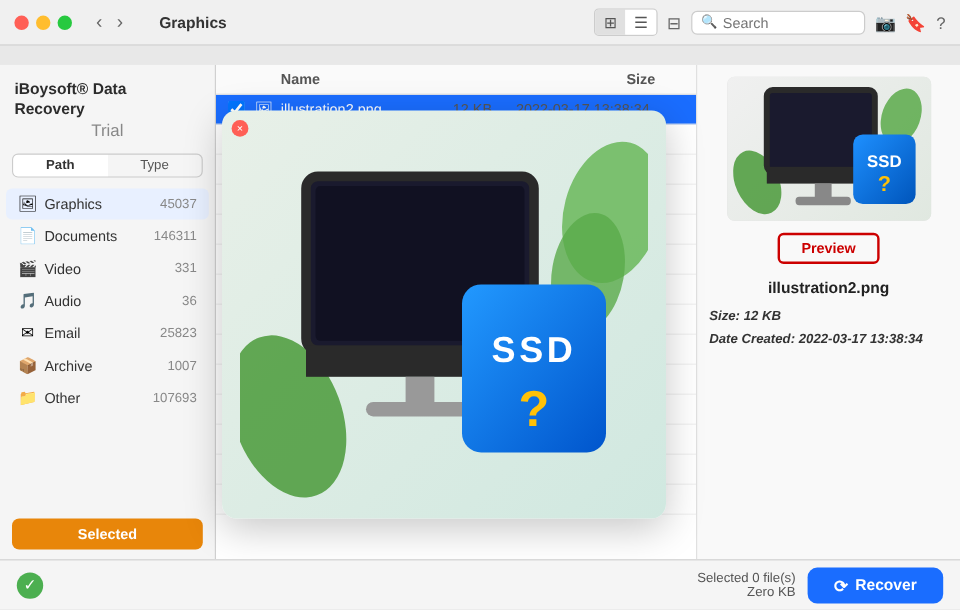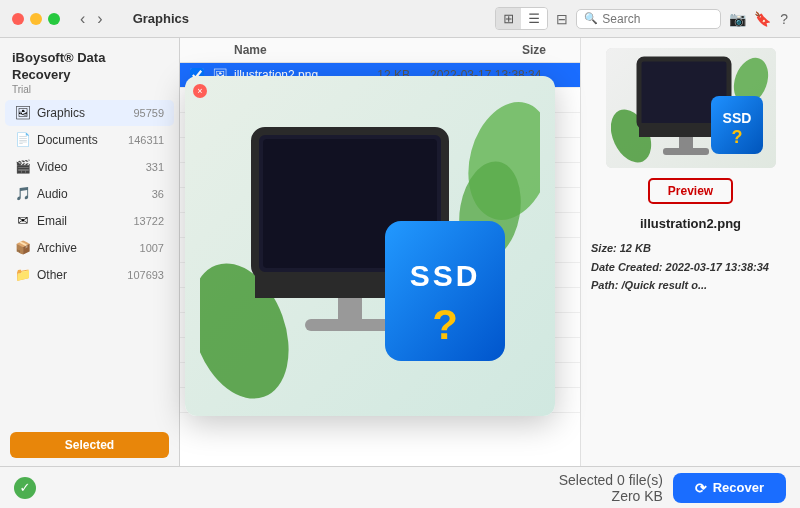--- a/index.html
+++ b/index.html
@@ -124,22 +124,23 @@
     .sidebar-header {
       padding: 12px 12px 4px;
     }
     .app-title {
       font-size: 13px;
       font-weight: 700;
       color: #2c2c2c;
       line-height: 1.3;
     }
     .app-subtitle {
-      font-size: 10px;
+      font-size: 14px;
       color: #888;
+      text-align: center;
     }
     .sidebar-tabs {
       display: flex;
       margin: 8px 10px;
       border: 1px solid #ccc;
       border-radius: 5px;
       overflow: hidden;
     }
     .sidebar-tab {
       flex: 1;
@@ -350,21 +351,21 @@
       font-size: 12px;
       font-weight: 700;
       color: #333;
     }
     .scan-detail-text {
       font-size: 11px;
       color: #777;
     }
     .bottom-spacer { flex: 1; }
     .selected-info {
-      font-size: 14px;
+      font-size: 11px;
       color: #555;
       text-align: right;
     }
     .recover-btn {
       background: #1a6dff;
       color: #fff;
       border: none;
       border-radius: 8px;
       padding: 7px 22px;
       font-size: 13px;
@@ -447,52 +448,56 @@
     <div class="search-box">
       <span style="color:#aaa;font-size:11px;">🔍</span>
       <input type="text" placeholder="Search" style="">
     </div>
     <button class="camera-btn">📷</button>
     <button class="camera-btn">🔖</button>
     <button class="help-btn">?</button>
   </div>
 </div>
 
-<div class="main-layout" style="position:relative;">
+<div class="main-layout" style="position:relative;margin-top:16px;">
 
   <div class="sidebar">
     <div class="sidebar-header">
       <div class="app-title">iBoysoft® Data Recovery</div>
       <div class="app-subtitle">Trial</div>
     </div>
+    <div class="sidebar-tabs">
+      <div class="sidebar-tab active">Path</div>
+      <div class="sidebar-tab">Type</div>
+    </div>
     <div class="sidebar-items">
       <div class="sidebar-item active">
         <span class="sidebar-icon">🖼</span>
         <span class="sidebar-label">Graphics</span>
-        <span class="sidebar-count">95759</span>
+        <span class="sidebar-count">45037</span>
       </div>
       <div class="sidebar-item">
         <span class="sidebar-icon">📄</span>
         <span class="sidebar-label">Documents</span>
         <span class="sidebar-count">146311</span>
       </div>
       <div class="sidebar-item">
         <span class="sidebar-icon">🎬</span>
         <span class="sidebar-label">Video</span>
         <span class="sidebar-count">331</span>
       </div>
       <div class="sidebar-item">
         <span class="sidebar-icon">🎵</span>
         <span class="sidebar-label">Audio</span>
         <span class="sidebar-count">36</span>
       </div>
       <div class="sidebar-item">
         <span class="sidebar-icon">✉</span>
         <span class="sidebar-label">Email</span>
-        <span class="sidebar-count">13722</span>
+        <span class="sidebar-count">25823</span>
       </div>
       <div class="sidebar-item">
         <span class="sidebar-icon">📦</span>
         <span class="sidebar-label">Archive</span>
         <span class="sidebar-count">1007</span>
       </div>
       <div class="sidebar-item">
         <span class="sidebar-icon">📁</span>
         <span class="sidebar-label">Other</span>
         <span class="sidebar-count">107693</span>
@@ -615,21 +620,20 @@
           <text x="126" y="72" font-size="14" font-weight="900" text-anchor="middle" fill="white">SSD</text>
           <text x="126" y="92" font-size="18" font-weight="900" text-anchor="middle" fill="#ffc107">?</text>
         </svg>
       </div>
     </div>
     <button class="preview-btn">Preview</button>
     <div class="preview-filename">illustration2.png</div>
     <div class="preview-meta">
       <div><span>Size:</span> <span>12 KB</span></div>
       <div><span>Date Created:</span> <span>2022-03-17 13:38:34</span></div>
-      <div><span>Path:</span> <span>/Quick result o...</span></div>
     </div>
   </div>
 
   <div class="large-preview">
     <div class="large-preview-close">×</div>
 
     <svg width="340" height="310" viewBox="0 0 340 310" xmlns="http://www.w3.org/2000/svg">
 
       <ellipse cx="40" cy="240" rx="45" ry="70" fill="#4a9a3a" transform="rotate(-20,40,240)" opacity="0.85"></ellipse>
       <ellipse cx="310" cy="70" rx="40" ry="60" fill="#6ab85a" transform="rotate(15,310,70)" opacity="0.85"></ellipse>

